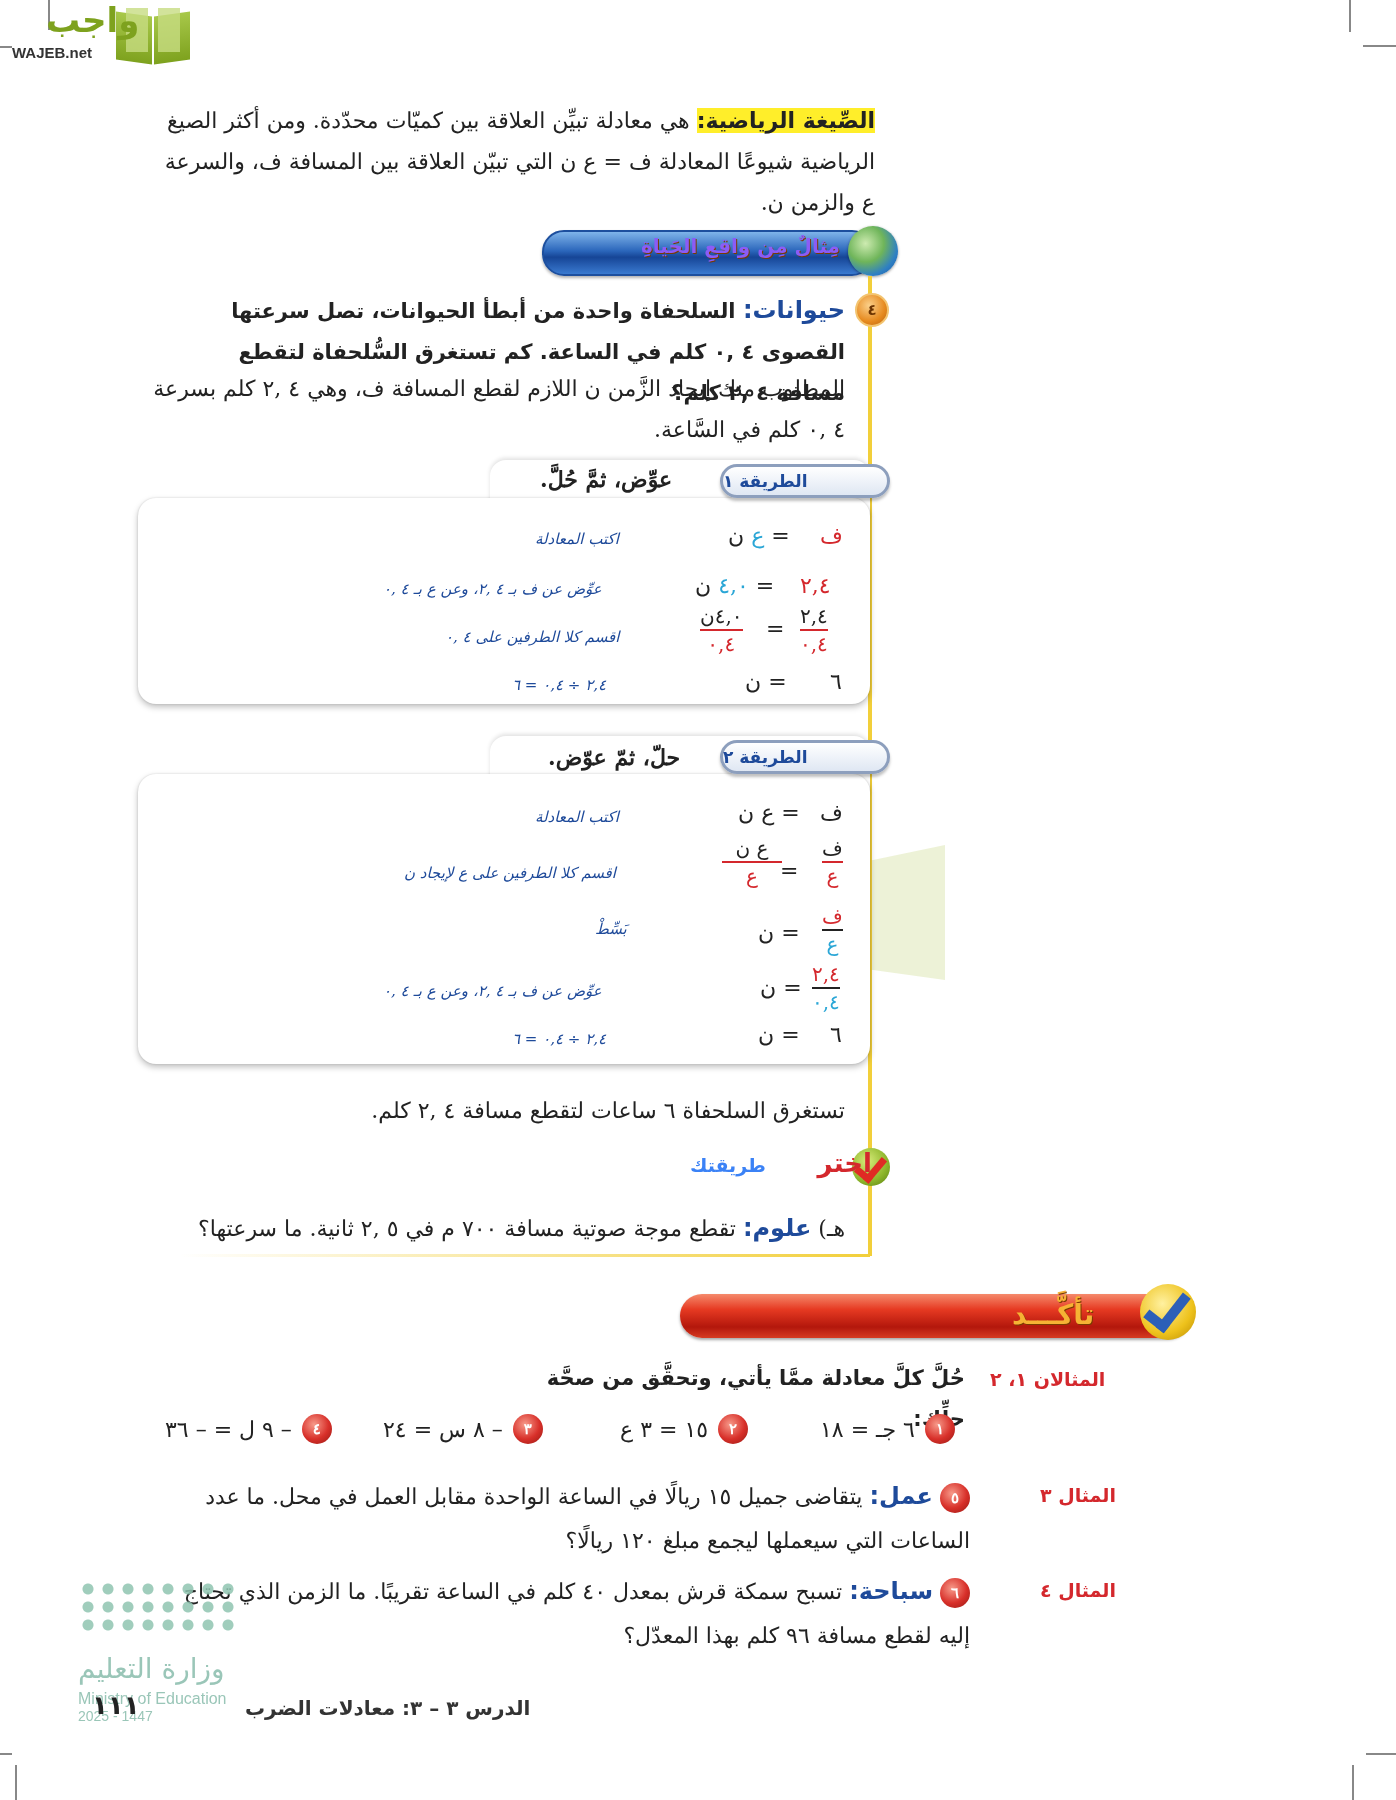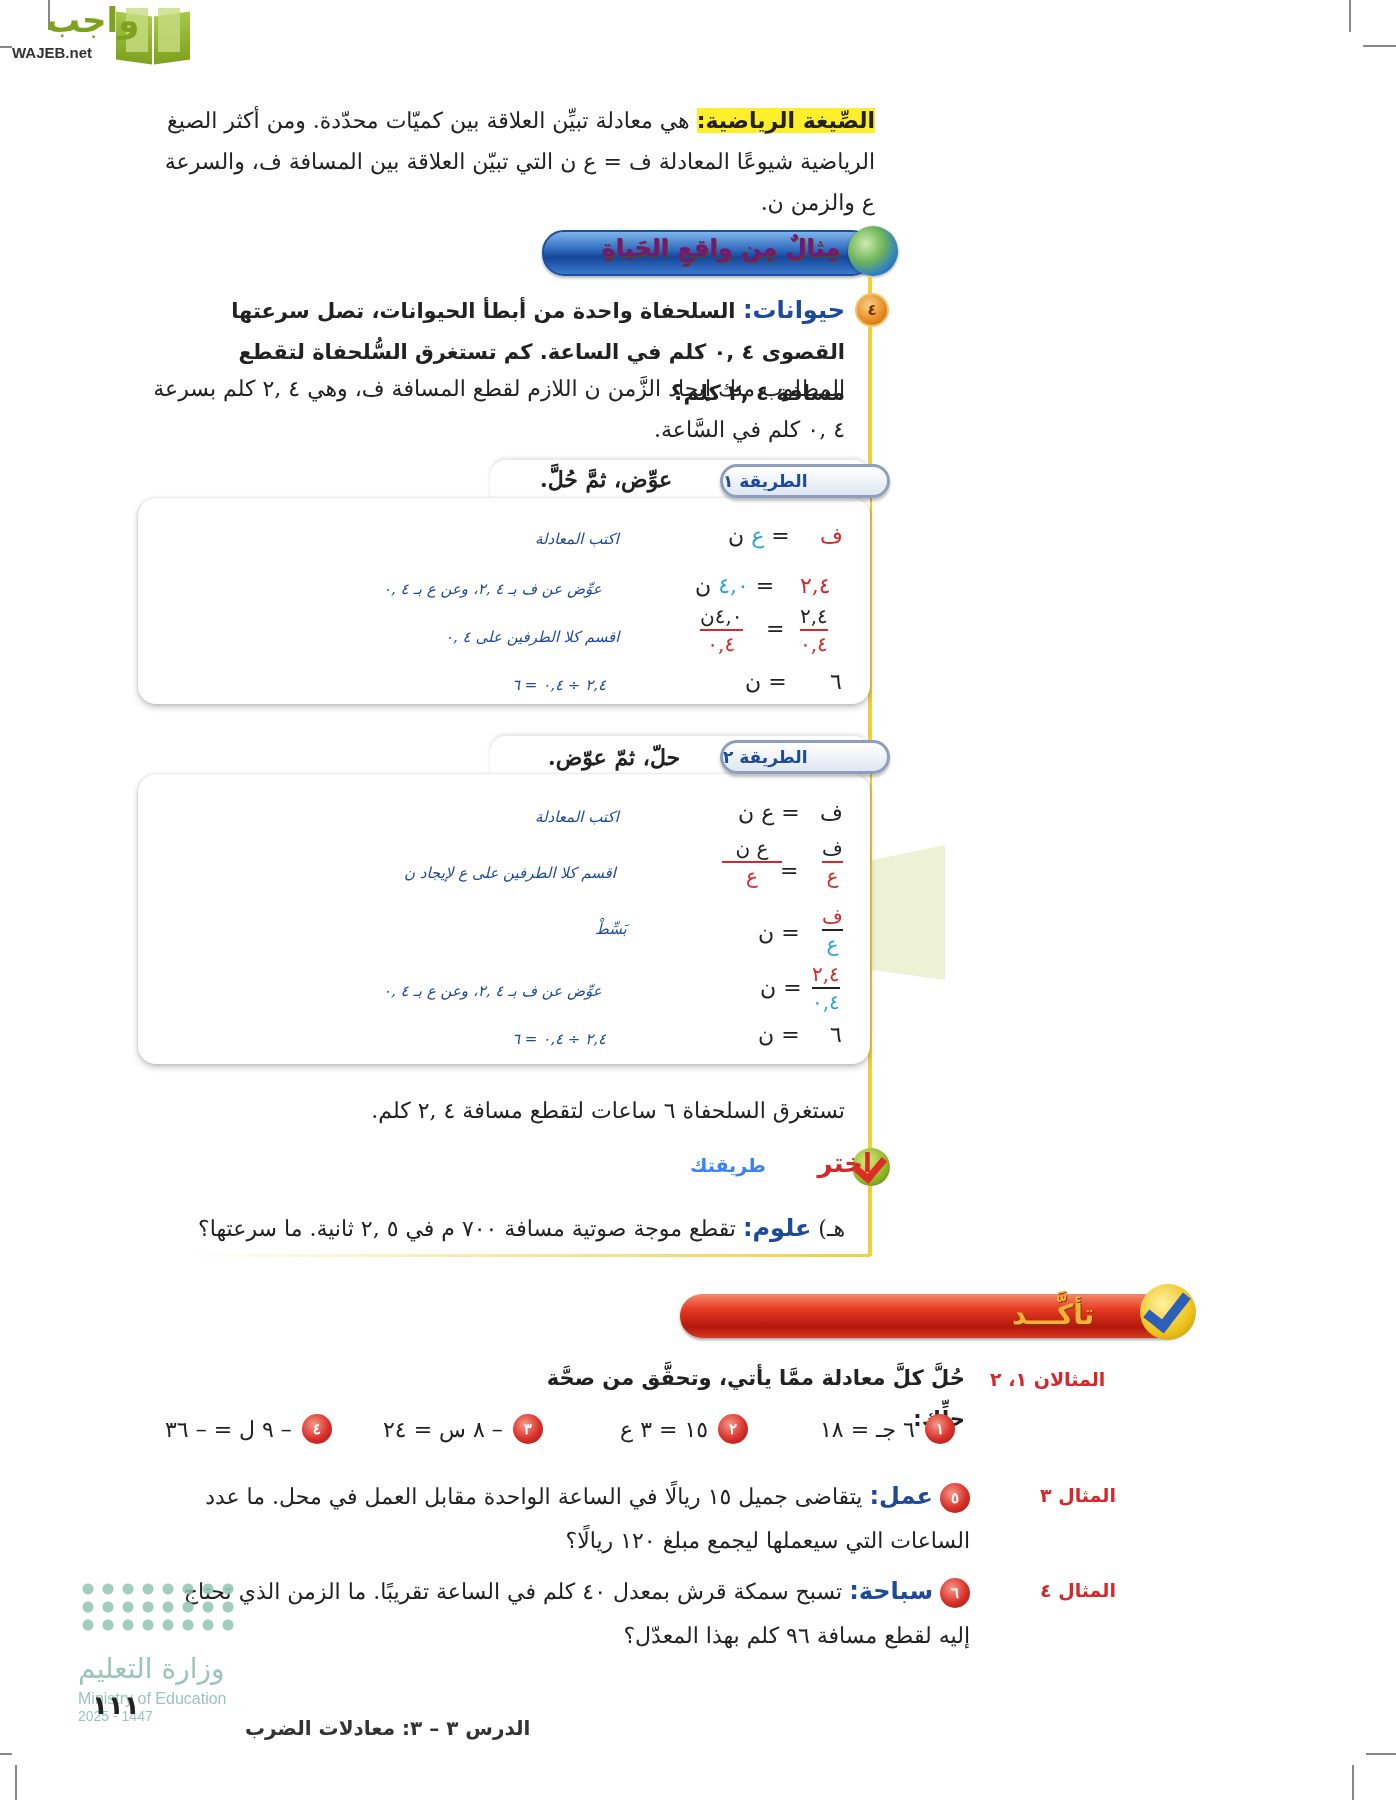--- a/index.html
+++ b/index.html
@@ -13,21 +13,21 @@
   .red { color:#d4282d; }
   .cyan { color:#2aa6d6; }
   .navy { color:#3b82f6; }
   .num-badge { display:inline-flex; align-items:center; justify-content:center; width:30px; height:30px; border-radius:50%;
                color:#fff; font-size:15px; font-weight:bold; vertical-align:middle; }
   .orange-badge { background:radial-gradient(circle at 40% 35%, #fbd08a, #e68a1f 60%, #b8600c); border:2px solid #f3c470; color:#6b3300; }
   .red-badge { background:radial-gradient(circle at 40% 35%, #f79a8a, #d8302a 55%, #951812); }
   .banner-blue { position:absolute; height:42px; border-radius:22px;
     background:linear-gradient(#7fb4ea, #2b66bb 45%, #164596 60%, #3a7ad0); border:2px solid #1d4f9e;
     box-shadow:0 2px 3px rgba(0,0,0,.3); }
-  .banner-text { position:absolute; color:#701a75; font-weight:bold; font-size:24px; text-shadow:1px 1px 0 #7a3b00; white-space:nowrap; }
+  .banner-text { position:absolute; color:#8b5cf6; font-weight:bold; font-size:20px; text-shadow:1px 1px 0 #7a3b00; white-space:nowrap; }
   .method-pill { position:absolute; height:34px; border-radius:18px; background:linear-gradient(#fff, #dfe7f3);
     border:3px solid #8d9fbd; box-shadow:0 3px 3px rgba(0,0,0,.25); color:#1e4a9a; font-weight:bold; font-size:17px;
     display:flex; align-items:center; justify-content:flex-end; padding-right:40px; box-sizing:border-box; }
   .card { position:absolute; background:#fff; border-radius:18px; box-shadow:0 3px 6px rgba(0,0,0,.25), 0 0 2px rgba(0,0,0,.15); }
   .tab { position:absolute; background:#fff; border-radius:16px 16px 0 0; box-shadow:0 -2px 4px rgba(0,0,0,.12); }
   .method-title { position:absolute; font-family:"DejaVu Serif", serif; font-size:22px; font-weight:bold; color:#222; white-space:nowrap; }
   .step-note { position:absolute; font-family:"DejaVu Serif", serif; font-size:15px; color:#1e4a9a; white-space:nowrap;font-style:italic; }
   .eq { position:absolute; font-family:"DejaVu Serif", serif; font-size:22px; white-space:nowrap; }
   .frac { position:absolute; display:flex; flex-direction:column; align-items:center; font-family:"DejaVu Serif", serif; font-size:20px; line-height:24px; }
   .frac .bar { width:100%; height:2px; background:#d4282d; margin:1px 0; }
@@ -206,13 +206,13 @@
   <span class="blue-b" style="font-size:24px;">سباحة:</span><span> تسبح سمكة قرش بمعدل ٤٠ كلم في الساعة تقريبًا. ما الزمن الذي تحتاج إليه لقطع مسافة ٩٦ كلم بهذا المعدّل؟</span>
 </div>
 
 <div class="abs" style="left:78px;top:1580px;width:160px;height:56px;
   background-image:radial-gradient(circle,#8fc4b0 5px,transparent 6px);background-size:20px 18px;opacity:.85;"></div>
 <div class="abs" style="left:78px;top:1652px;font-size:28px;color:#9ac6b8;">وزارة التعليم</div>
 <div class="abs" style="left:78px;top:1690px;font-size:16px;color:#9ac6b8;direction:ltr;font-family:'Liberation Sans',sans-serif;">Ministry of Education</div>
 <div class="abs" style="left:78px;top:1708px;font-size:14px;color:#9ac6b8;direction:ltr;font-family:'Liberation Sans',sans-serif;">2025 - 1447</div>
 
 <div class="abs" style="left:92px;top:1690px;font-size:26px;font-weight:bold;color:#222;">١١١</div>
-<div class="abs" style="left:245px;top:1696px;font-size:20px;font-weight:bold;color:#333;white-space:nowrap;margin-top:20px;">الدرس ٣ – ٣: معادلات الضرب</div>
+<div class="abs" style="left:245px;top:1696px;font-size:20px;font-weight:bold;color:#333;white-space:nowrap;">الدرس ٣ – ٣: معادلات الضرب</div>
 
 </body></html>

